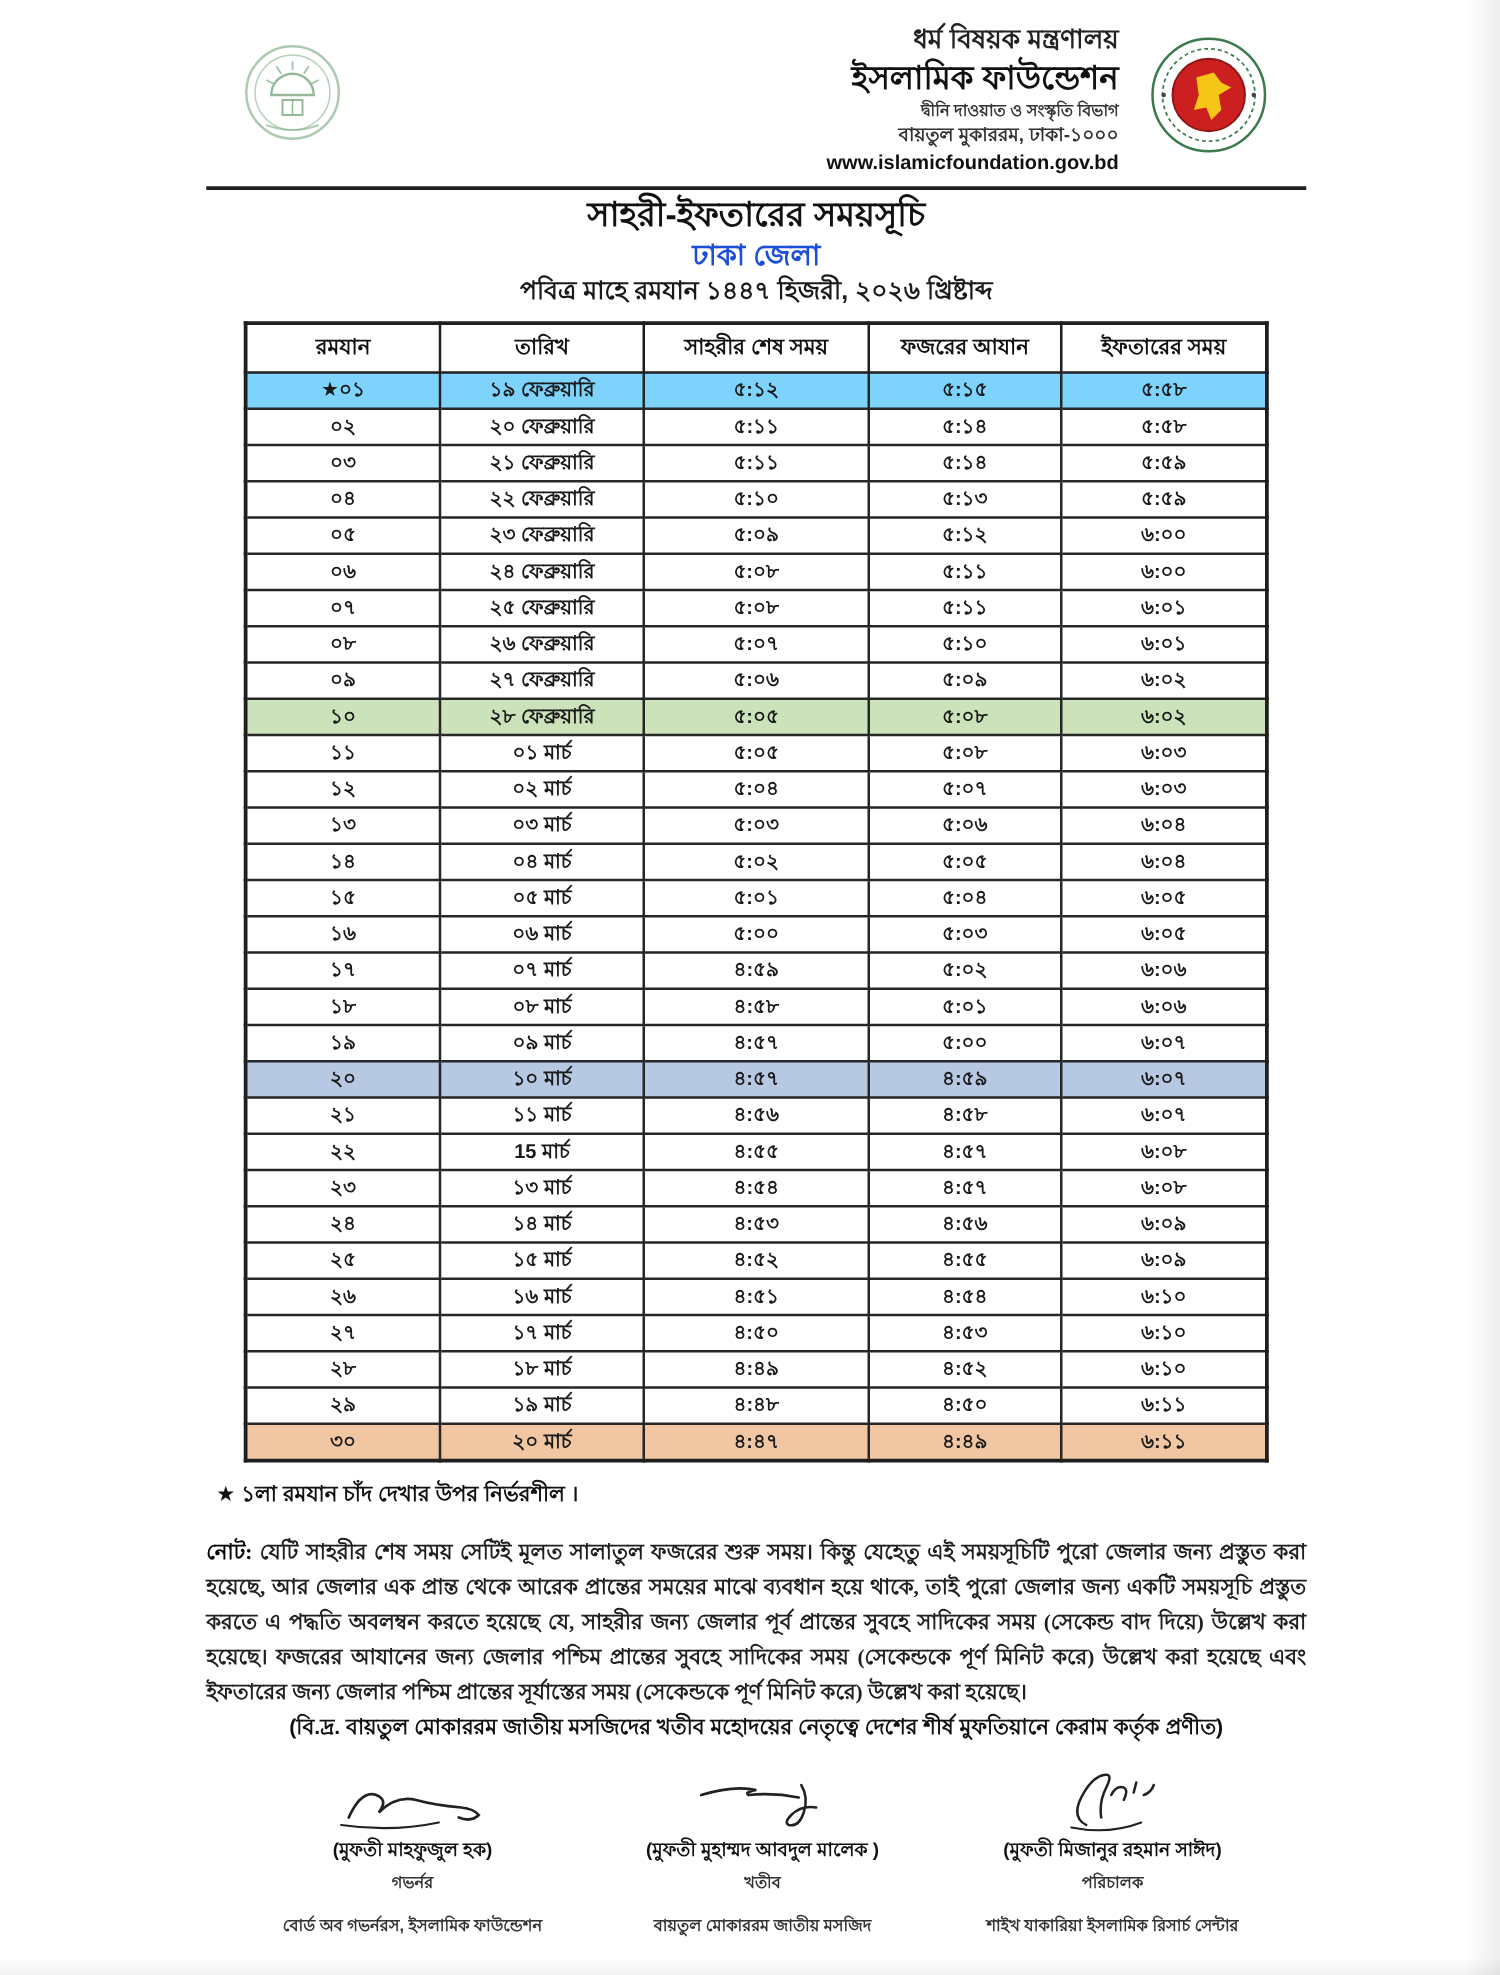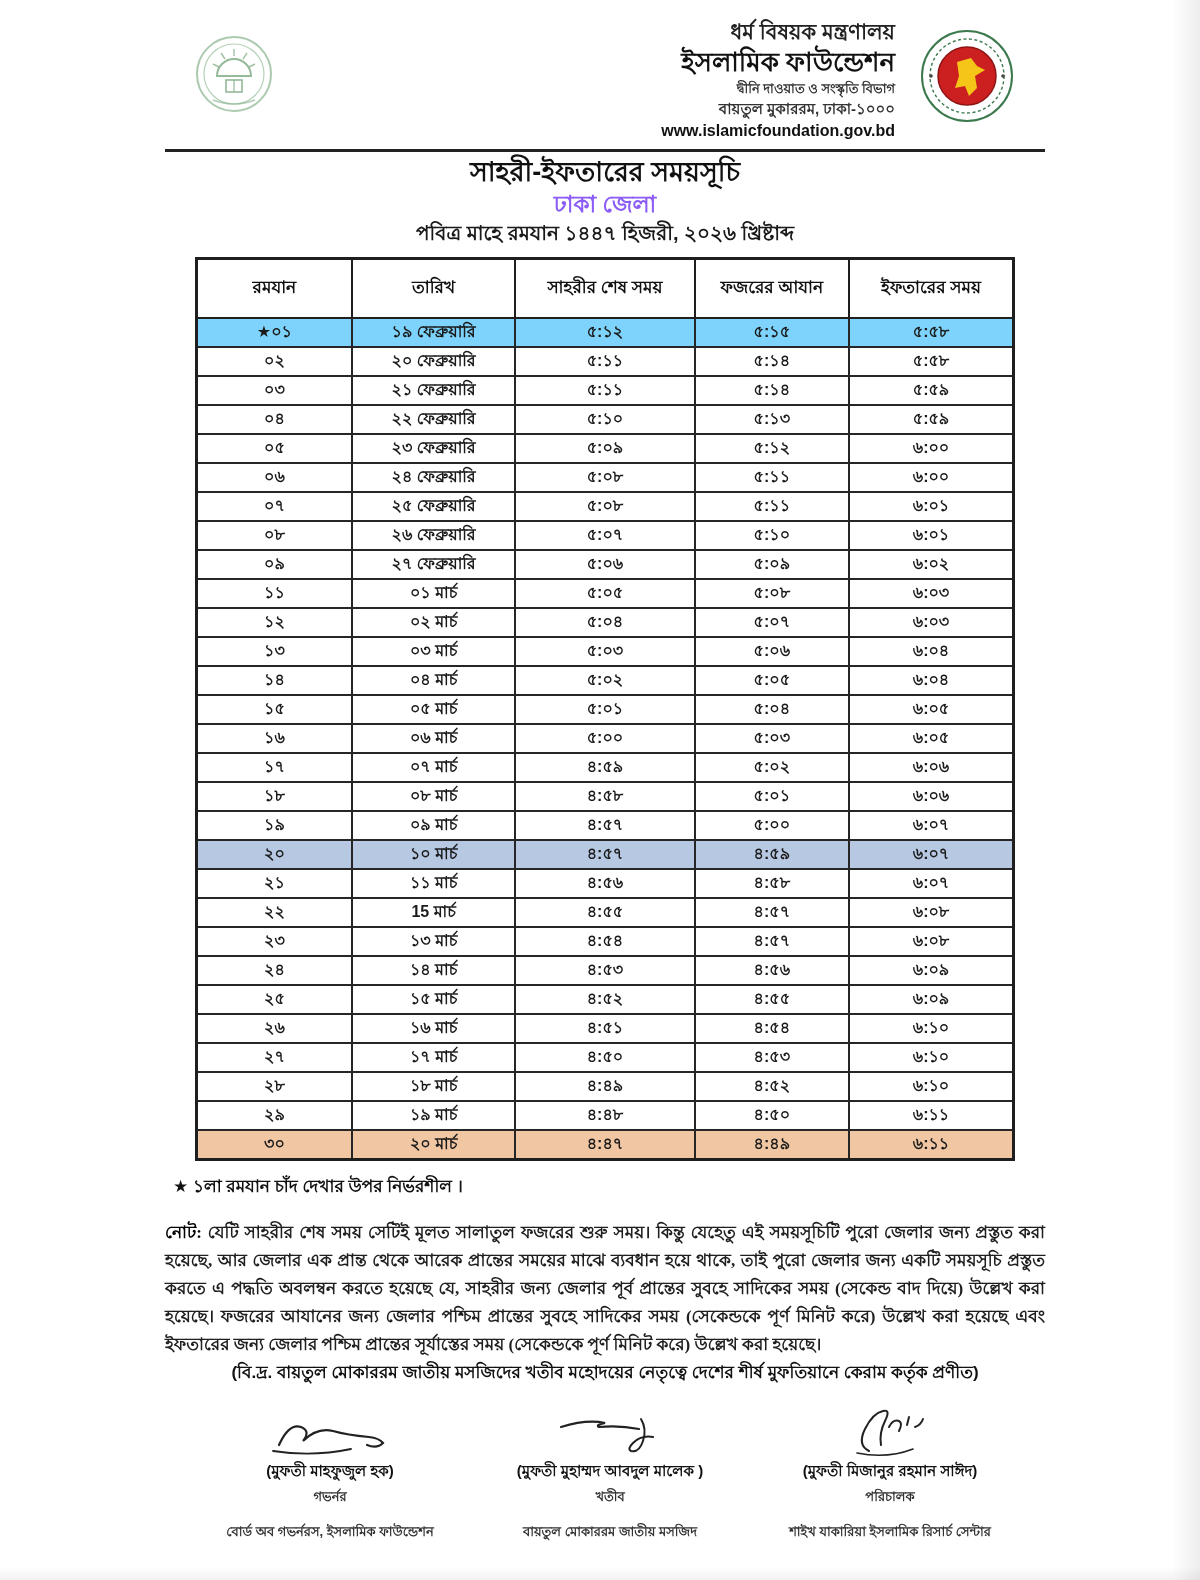--- a/index.html
+++ b/index.html
@@ -30,33 +30,33 @@
   .h-ministry { font-size:21px; font-weight:bold; color:#222; line-height:1.35; }
   .h-org { font-size:26px; font-weight:bold; color:#111; line-height:1.25; }
   .h-division { font-size:13px; font-weight:bold; color:#333; line-height:1.5; }
   .h-address { font-size:15px; font-weight:bold; color:#333; line-height:1.45; }
   .h-web { font-size:16px; font-weight:bold; color:#111; line-height:1.4; }
   .header-rule { border:none; border-top:3px solid #222; margin-top:4px; }
 
   
   .titles { text-align:center; margin-top:8px; }
   .t-main { font-size:27px; font-weight:bold; color:#111; line-height:1.25; }
-  .t-district { font-size:23px; font-weight:bold; color:#8b5cf6; line-height:1.3; }
+  .t-district { font-size:23px; font-weight:bold; color:#1d4ed8; line-height:1.3; }
   .t-sub { font-size:20px; font-weight:bold; color:#1a1a1a; line-height:1.35; }
 
   
   table.schedule {
     width:820px; margin:10px 0 0 30px;
     border-collapse:collapse;
     border:3px solid #1f1f1f;
   }
   table.schedule th {
     border:2px solid #1f1f1f;
     font-size:17px; font-weight:bold; color:#111;
-    height:60px; text-align:center; vertical-align:middle;
+    height:40px; text-align:center; vertical-align:middle;
     background:#ffffff;
   }
   table.schedule td {
     border:2px solid #262626;
     font-size:16px; font-weight:bold; color:#1a1a1a;
     height:29px; text-align:center; vertical-align:middle;
     padding:0 4px;
   }
   
   .footnote { margin:12px 0 0 8px; font-size:17px; font-weight:bold; color:#111; }
@@ -204,20 +204,27 @@
           <td>৫:১০</td>
           <td>৬:০১</td>
         </tr>
         <tr>
           <td>০৯</td>
           <td>২৭ ফেব্রুয়ারি</td>
           <td>৫:০৬</td>
           <td>৫:০৯</td>
           <td>৬:০২</td>
         </tr>
+        <tr style="background: rgb(203, 226, 186);">
+          <td>১০</td>
+          <td>২৮ ফেব্রুয়ারি</td>
+          <td>৫:০৫</td>
+          <td>৫:০৮</td>
+          <td>৬:০২</td>
+        </tr>
         <tr>
           <td>১১</td>
           <td>০১ মার্চ</td>
           <td>৫:০৫</td>
           <td>৫:০৮</td>
           <td>৬:০৩</td>
         </tr>
         <tr>
           <td>১২</td>
           <td>০২ মার্চ</td>

